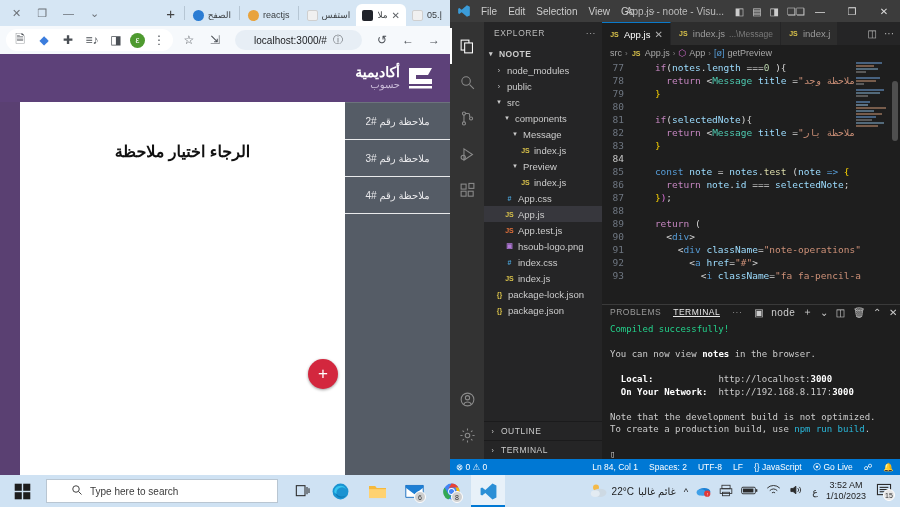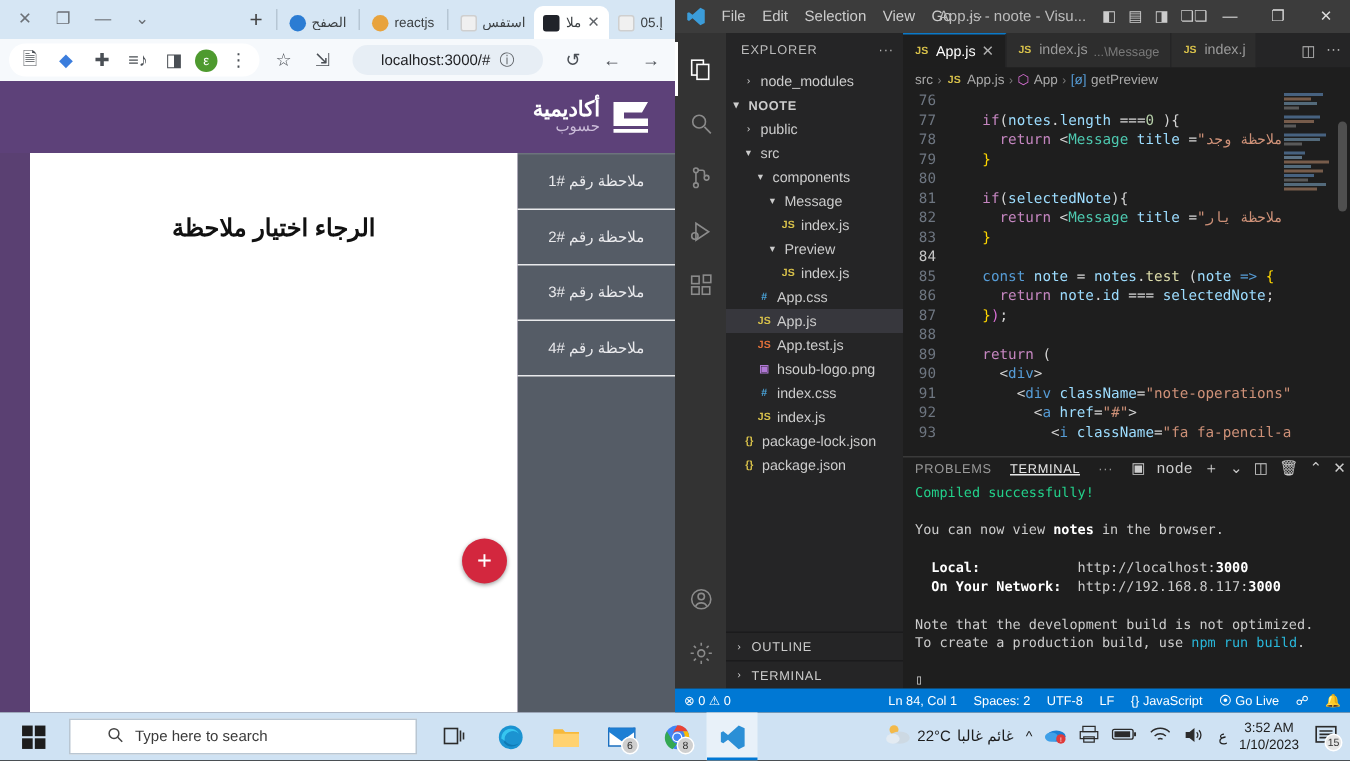--- a/index.html
+++ b/index.html
@@ -201,21 +201,20 @@
           </div>
           <div class="logo-text">
             <div class="l1">أكاديمية</div>
             <div class="l2">حسوب</div>
           </div>
         </div>
       </div>
 
       <div class="app-body">
         <div class="notes-list">
-          <div class="note-item">ملاحظة رقم #1</div>
           <div class="note-item">ملاحظة رقم #2</div>
           <div class="note-item">ملاحظة رقم #3</div>
           <div class="note-item">ملاحظة رقم #4</div>
         </div>
         <div class="note-preview">
           <div class="note-msg">الرجاء اختيار ملاحظة</div>
         </div>
       </div>
 
       <div class="fab">+</div>
@@ -304,27 +303,27 @@
             </svg>
         </div>
       </div>
 
       <div class="sidebar">
         <div class="sb-head">
           <span>EXPLORER</span>
           <span>···</span>
         </div>
         <div class="tree">
+          <div class="tr-row" style="padding-left:2px;font-weight:bold;font-size:8.5px;letter-spacing:.4px;">
+            <span class="tw">▾</span>
+            <span>NOOTE</span>
+          </div>
           <div class="tr-row" style="padding-left:10px;">
             <span class="tw">›</span>
             <span>node_modules</span>
-          </div>
-          <div class="tr-row" style="padding-left:2px;font-weight:bold;font-size:8.5px;letter-spacing:.4px;">
-            <span class="tw">▾</span>
-            <span>NOOTE</span>
           </div>
           <div class="tr-row" style="padding-left:10px;">
             <span class="tw">›</span>
             <span>public</span>
           </div>
           <div class="tr-row" style="padding-left:10px;">
             <span class="tw">▾</span>
             <span>src</span>
           </div>
           <div class="tr-row" style="padding-left:18px;">
@@ -419,21 +418,20 @@
           <span>App.js</span>
           <span class="bc-sep">›</span>
           <span class="purp">⬡</span>
           <span>App</span>
           <span class="bc-sep">›</span>
           <span class="kw">[ø]</span>
           <span>getPreview</span>
         </div>
 
         <div class="code-wrap">
-          <div class="code-line"><span class="ln">76</span><span class="ctext"></span></div>
           <div class="code-line"><span class="ln">77</span><span class="ctext">    <span class="k">if</span><span class="pl">(</span><span class="var">notes</span><span class="pl">.</span><span class="var">length</span> <span class="pl">===</span><span class="num">0</span> <span class="pl">){</span></span></div>
           <div class="code-line"><span class="ln">78</span><span class="ctext">      <span class="k">return</span> <span class="pl">&lt;</span><span class="tag">Message</span> <span class="attr">title</span> <span class="pl">=</span><span class="str">"ملاحظة وجد</span></span></div>
           <div class="code-line"><span class="ln">79</span><span class="ctext">    <span class="y">}</span></span></div>
           <div class="code-line"><span class="ln">80</span><span class="ctext"></span></div>
           <div class="code-line"><span class="ln">81</span><span class="ctext">    <span class="k">if</span><span class="pl">(</span><span class="var">selectedNote</span><span class="pl">){</span></span></div>
           <div class="code-line"><span class="ln">82</span><span class="ctext">      <span class="k">return</span> <span class="pl">&lt;</span><span class="tag">Message</span> <span class="attr">title</span> <span class="pl">=</span><span class="str">"ملاحظة يار</span></span></div>
           <div class="code-line"><span class="ln">83</span><span class="ctext">    <span class="y">}</span></span></div>
           <div class="code-line"><span class="ln cur">84</span><span class="ctext"></span></div>
           <div class="code-line"><span class="ln">85</span><span class="ctext">    <span class="kw">const</span> <span class="var">note</span> <span class="pl">=</span> <span class="var">notes</span><span class="pl">.</span><span class="fn">test</span> <span class="pl">(</span><span class="var">note</span> <span class="kw">=&gt;</span> <span class="y">{</span></span></div>
           <div class="code-line"><span class="ln">86</span><span class="ctext">      <span class="k">return</span> <span class="var">note</span><span class="pl">.</span><span class="var">id</span> <span class="pl">===</span> <span class="var">selectedNote</span><span class="pl">;</span></span></div>

